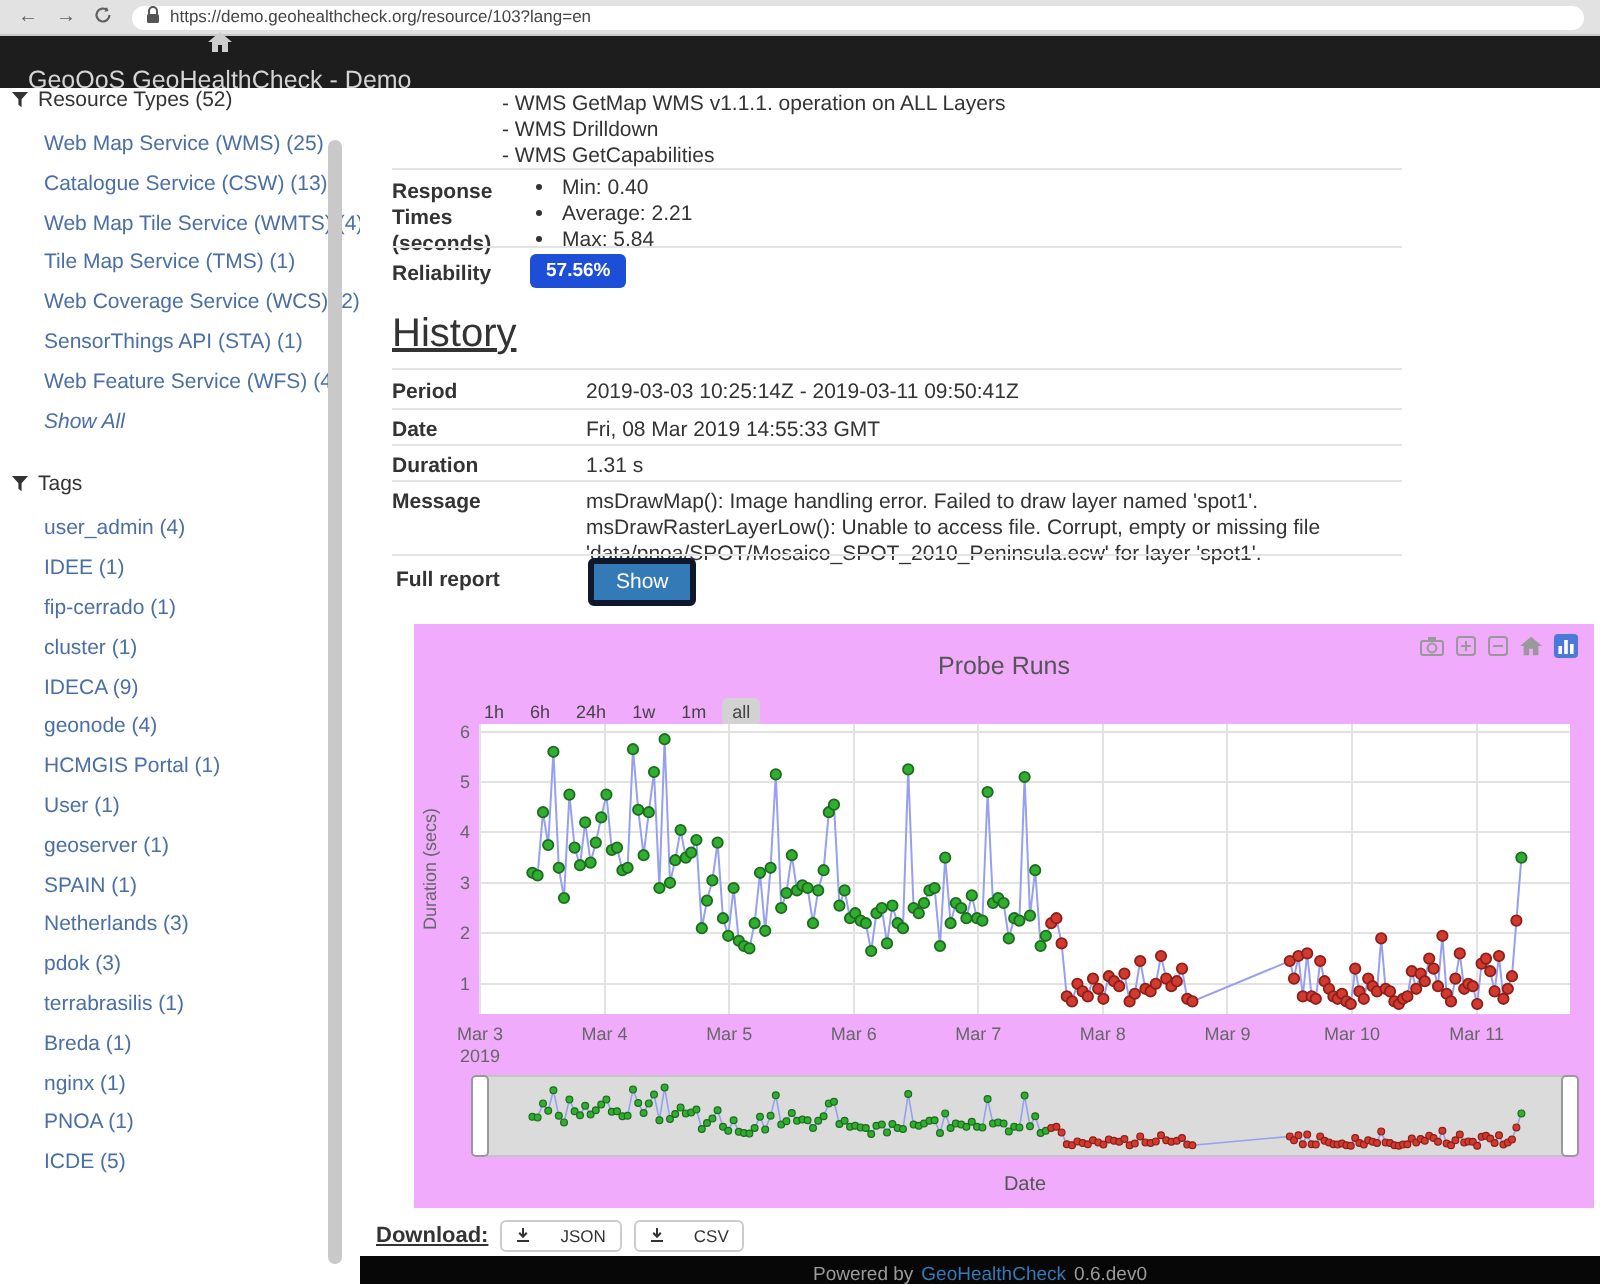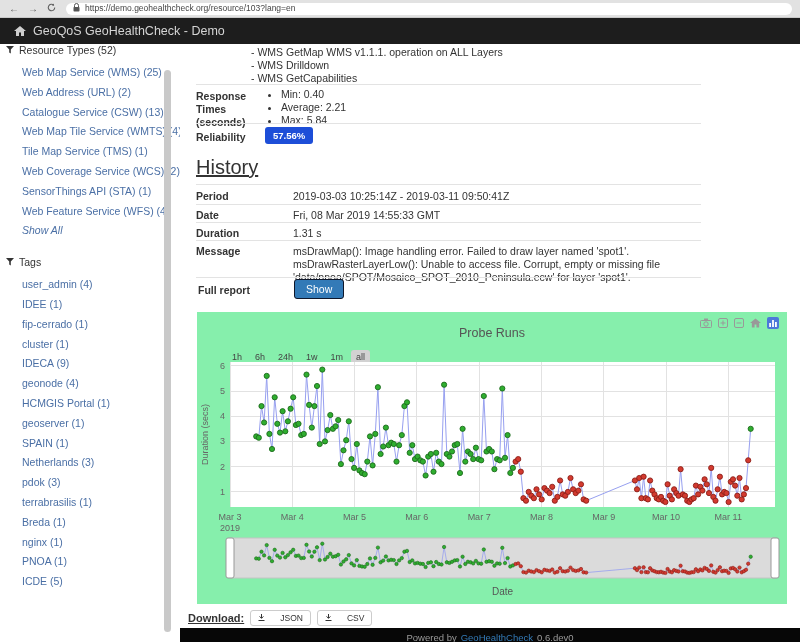--- a/index.html
+++ b/index.html
@@ -13,21 +13,21 @@
     background:#e2e2e2; border-bottom:1px solid #c9c9c9;
     display:flex; align-items:center; }
   .nav-arrow { color:#5f5f5f; font-size:10px; line-height:10px; margin-left:9px; cursor:default; }
   .url-pill { flex:1; margin:0 8px 0 10px; background:#fff; border-radius:7px; height:12px;
     display:flex; align-items:flex-start; padding:0 7px; }
   .url-text { font-size:8.5px; color:#454545; white-space:nowrap; }
   
   .navbar { position:absolute; top:18px; left:0; right:0; height:26px; background:#1d1d1d;
     display:flex; align-items:center; }
   .brand { display:flex; align-items:center; gap:7px; margin-left:14px;
-    color:#d4d4d4; font-size:12.5px; cursor:pointer; }
+    color:#d4d4d4; font-size:12.5px; cursor:pointer;flex-direction:column; }
   
   .sidebar { position:absolute; left:0; top:44px; width:180px; bottom:0; background:#fff; }
   .side-header { display:flex; align-items:center; gap:5px; font-size:10.5px; color:#333;
     margin:0 0 5px 6px; }
   .side-list { list-style:none; margin:0; padding:0 0 0 22px; }
   .side-list li { line-height:19.8px; height:19.8px; white-space:nowrap; overflow:hidden; }
   .side-list a { color:#4a6fa5; text-decoration:none; font-size:10.5px; cursor:pointer; }
   .show-all a { font-style:italic; }
   .side-scroll { position:absolute; left:164px; top:26px; width:7px; height:562px;
     background:#c9c9c9; border-radius:4px; }
@@ -38,24 +38,24 @@
   .rule { position:absolute; left:16px; width:505px; height:1px; background:#e3e3e3; }
   .lbl { font-weight:bold; font-size:10.5px; color:#333; }
   .val { font-size:10.5px; color:#333; }
   .checks div { font-size:10.5px; line-height:13px; color:#333; }
   ul.bullets { margin:0; padding-left:13px; }
   ul.bullets li { font-size:10.5px; line-height:13px; color:#333; }
   .badge { display:inline-block; color:#fff; font-size:9.5px; font-weight:bold;
     padding:3px 8px; border-radius:3px; }
   .h-title { font-size:20px; font-weight:500; color:#333;text-decoration:underline; }
   .btn-primary { color:#fff; font-size:10.5px; padding:3px 11px; border-radius:3px;
-    border:1px solid #0f172a; cursor:pointer; font-family:inherit; }
+    border:3px solid #0f172a; cursor:pointer; font-family:inherit; }
   
-  .chart-panel { position:absolute; left:17px; top:268px; width:590px; height:292px;
-    background:#86efac; }
+  .chart-panel { position:absolute; left:27px; top:268px; width:590px; height:292px;
+    background:#f0abfc; }
   .chart-title { position:absolute; top:14px; left:0; width:100%; text-align:center;
     font-size:12.5px; color:#555; }
   .modebar { position:absolute; top:5px; right:8px; display:flex; gap:6px; align-items:center; }
   .modebar span { display:inline-flex; cursor:pointer; }
   .range-buttons { position:absolute; top:34px; left:30px; }
   .range-btn { display:inline-block; font-size:9px; color:#444; padding:2px 5px;
     margin-right:3px; cursor:pointer; border-radius:3px; }
   .range-btn.selected { background:#d2d2d2; }
   #chart-svg { position:absolute; left:0; top:50px; }
   
@@ -108,21 +108,20 @@
     <div class="side-header">
       <span style="display:inline-flex;">
         <svg width="8" height="8" viewBox="0 0 10 10">
             <path d="M0 0 H10 L6 4.5 V9.5 L4 8 V4.5 Z" fill="#333"></path>
           </svg>
       </span>
       <span>Resource Types (52)</span>
     </div>
     <ul class="side-list" id="rt-list">
         <li><a>Web Map Service (WMS) (25)</a></li>
-        <li><a>Web Address (URL) (2)</a></li>
         <li><a>Catalogue Service (CSW) (13)</a></li>
         <li><a>Web Map Tile Service (WMTS) (4)</a></li>
         <li><a>Tile Map Service (TMS) (1)</a></li>
         <li><a>Web Coverage Service (WCS) (2)</a></li>
         <li><a>SensorThings API (STA) (1)</a></li>
         <li><a>Web Feature Service (WFS) (4)</a></li>
         <li class="show-all"><a>Show All</a></li>
       </ul>
   </div>
   <div class="tags-section">
@@ -135,20 +134,21 @@
       <span>Tags</span>
     </div>
     <ul class="side-list" id="tag-list">
         <li><a>user_admin (4)</a></li>
         <li><a>IDEE (1)</a></li>
         <li><a>fip-cerrado (1)</a></li>
         <li><a>cluster (1)</a></li>
         <li><a>IDECA (9)</a></li>
         <li><a>geonode (4)</a></li>
         <li><a>HCMGIS Portal (1)</a></li>
+        <li><a>User (1)</a></li>
         <li><a>geoserver (1)</a></li>
         <li><a>SPAIN (1)</a></li>
         <li><a>Netherlands (3)</a></li>
         <li><a>pdok (3)</a></li>
         <li><a>terrabrasilis (1)</a></li>
         <li><a>Breda (1)</a></li>
         <li><a>nginx (1)</a></li>
         <li><a>PNOA (1)</a></li>
         <li><a>ICDE (5)</a></li>
       </ul>

